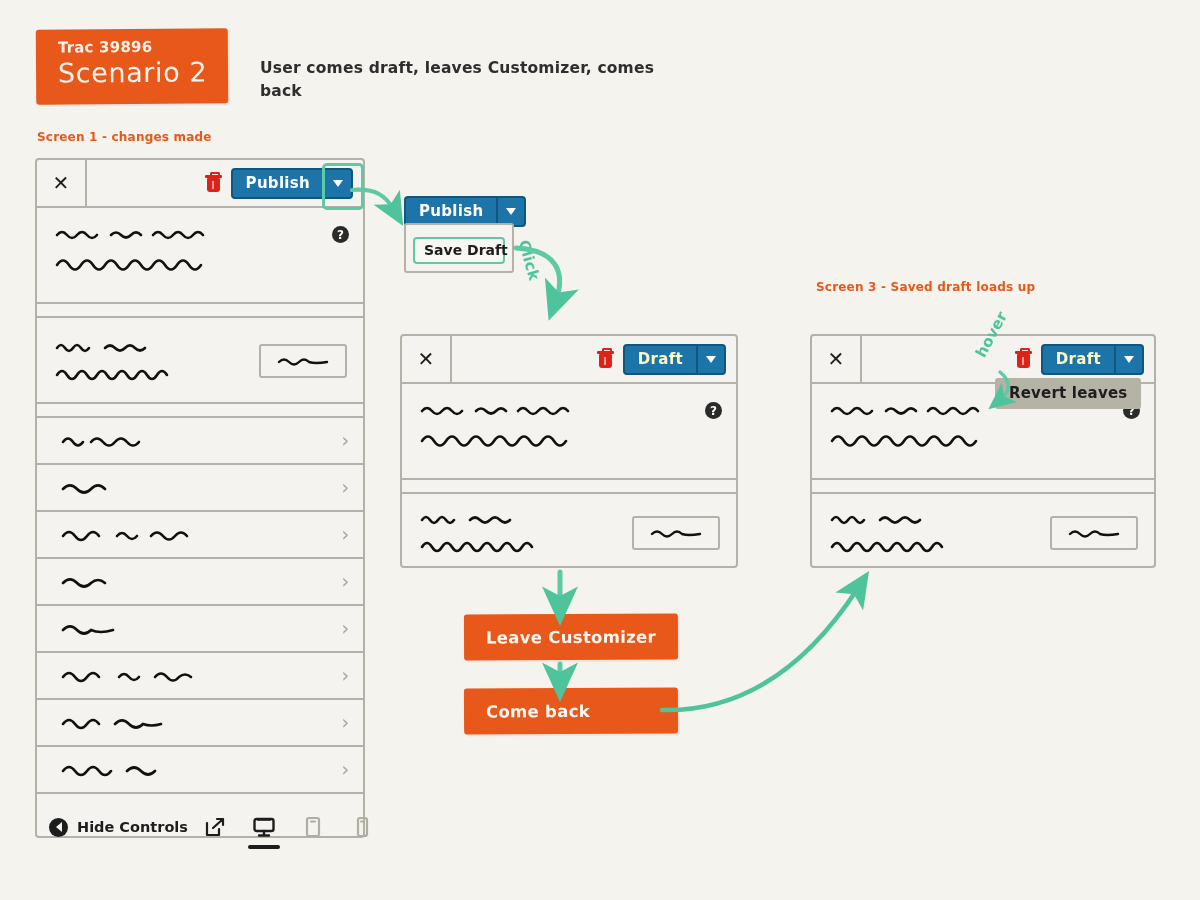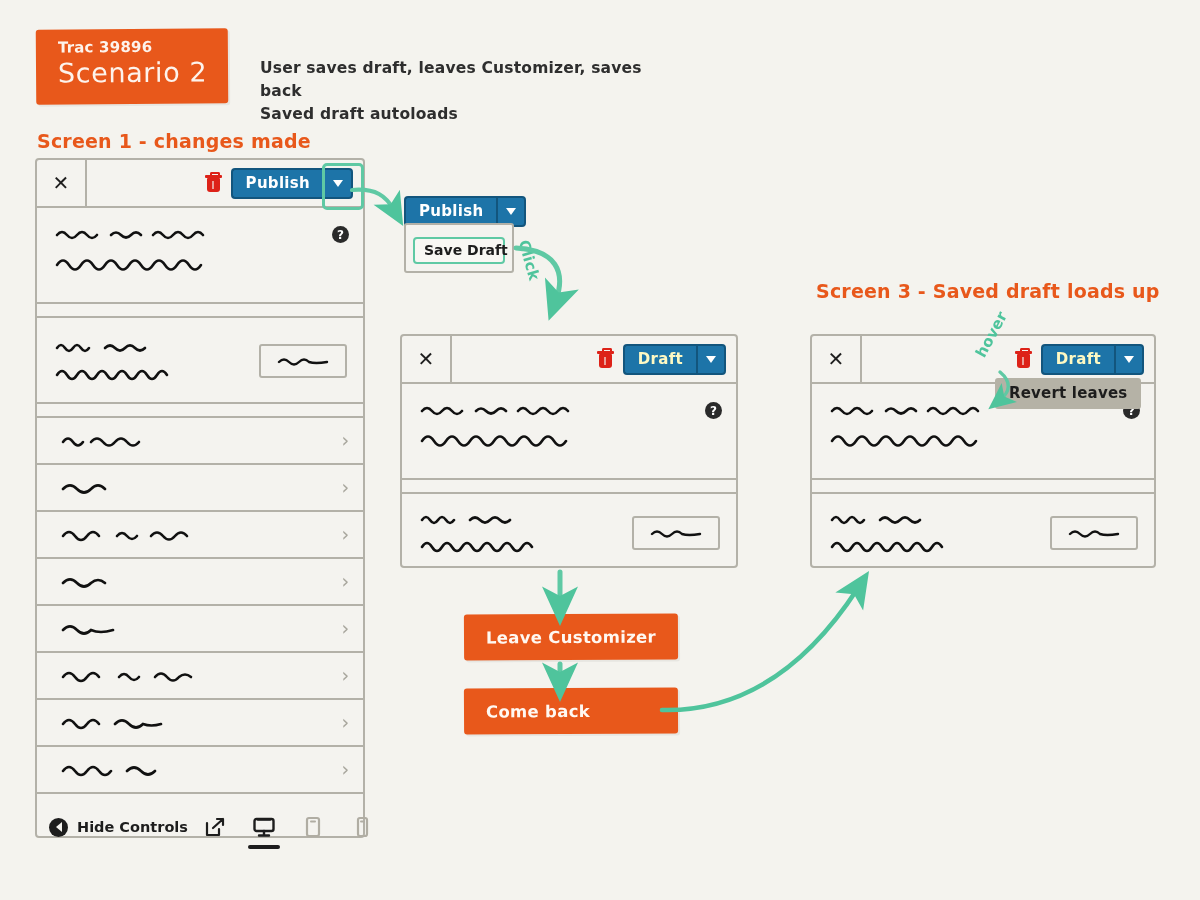--- a/index.html
+++ b/index.html
@@ -25,21 +25,21 @@
     transform:rotate(-0.4deg);
   }
   #title-badge .tb-inner{padding:9px 0 0 22px;color:#fdf3ec;}
   #trac-id{font-size:15px;line-height:19px;font-weight:600;}
   #scenario-title{font-size:27px;line-height:32px;font-weight:500;letter-spacing:.6px;}
 
   
   #description{left:260px;top:57px;width:420px;color:#2e2e2e;font-size:15.5px;line-height:23px;font-weight:600;}
 
   
-  .screen-label{font-size:19px;font-weight:600;color:#e8581b;white-space:nowrap;}
+  .screen-label{font-size:12px;font-weight:600;color:#e8581b;white-space:nowrap;}
   #label-screen1{left:37px;top:130px;}
   #label-screen2{left:400px;top:306px;}
   #label-screen3{left:808px;top:280px;margin-left:8px;}
 
   
   .panel{
     background:#f4f3ef;
     border:2px solid #b3b1a8;
     border-radius:4px;
     box-sizing:border-box;
@@ -191,22 +191,21 @@
 <div class="stage">
 
   <div class="abs hand" id="title-badge">
     <div class="tb-inner">
       <div id="trac-id">Trac 39896</div>
       <div id="scenario-title">Scenario 2</div>
     </div>
   </div>
 
   <div class="abs hand" id="description">
-    <div>User saves draft, leaves Customizer, saves back</div>
-    <div>Saved draft autoloads</div>
+    <div>User comes draft, leaves Customizer, comes back</div>
   </div>
 
   <div class="abs hand screen-label" id="label-screen1">Screen 1 - changes made</div>
   <div class="abs hand screen-label" id="label-screen3">Screen 3 - Saved draft loads up</div>
 
   <div class="abs panel" id="screen1-panel" style="left:35px;top:158px;width:330px;height:680px;">
 
     <div class="panel-toolbar">
       <div class="close-cell">
         <span class="close-x">✕</span>

